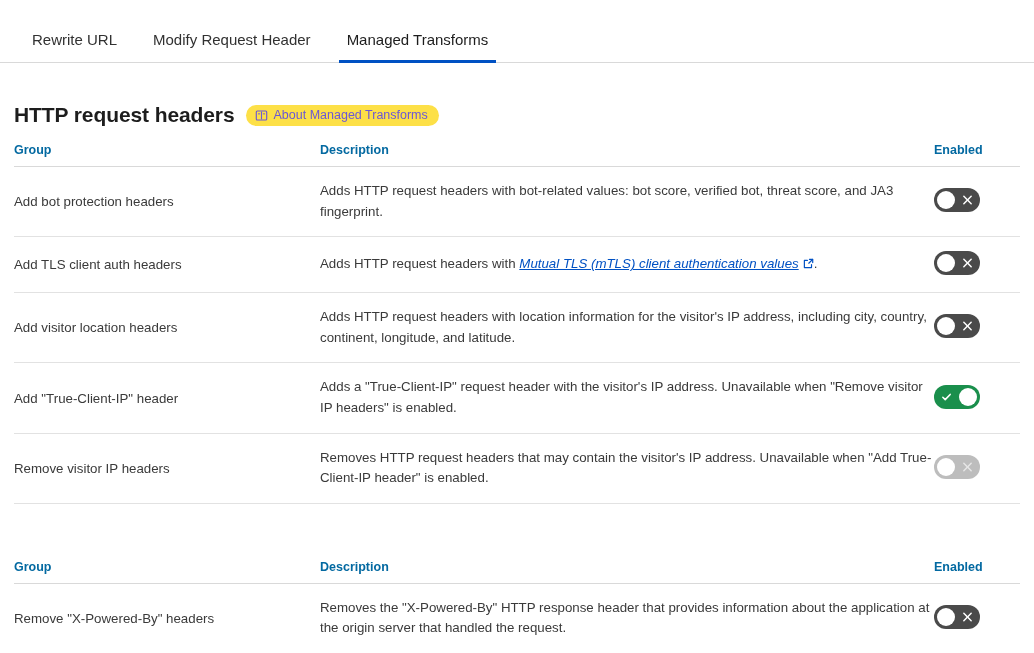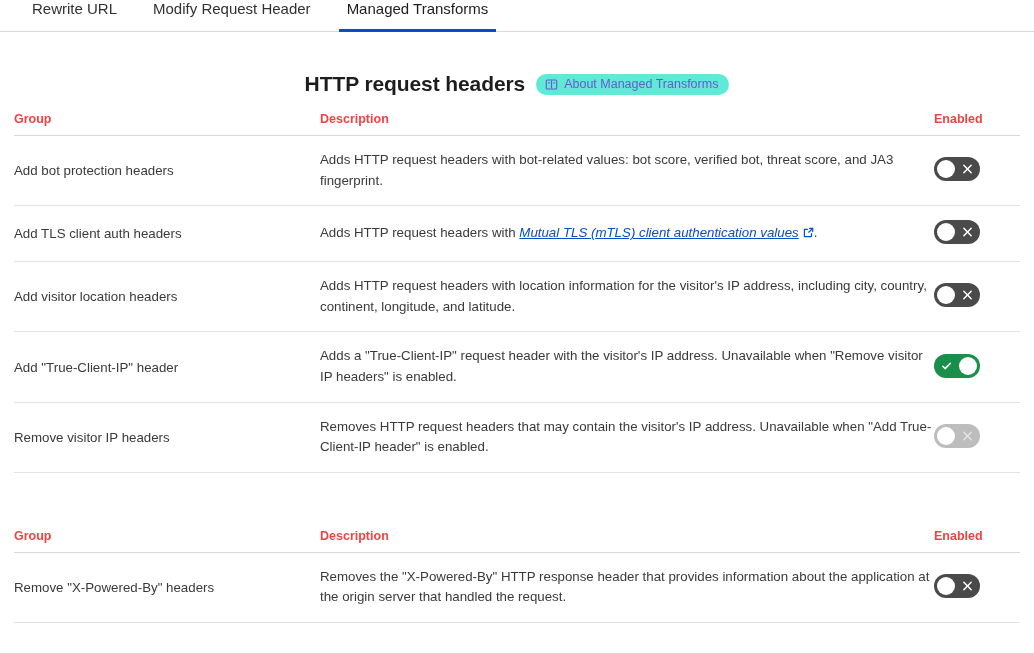--- a/index.html
+++ b/index.html
@@ -12,21 +12,21 @@
     height: 653px;
     font-family: "Liberation Sans", sans-serif;
     color: #313131;
     -webkit-font-smoothing: antialiased;
     overflow: hidden;
   }
 
   
   .tabbar {
     position: relative;
-    height: 32px;
+    height: 63px;
     border-bottom: 1px solid #d9d9d9;
     display: flex;
     align-items: flex-end;
     padding: 0 0 0 14px;
     box-sizing: border-box;
   }
   .tab {
     font-size: 15px;
     color: #313131;
     line-height: 1;
@@ -52,34 +52,33 @@
   }
 
   
   .section {
     padding: 0 14px;
   }
   .section-head {
     display: flex;
     align-items: center;
     gap: 11px;
-    justify-content: center;
   }
   .section-title {
     font-size: 21px;
     font-weight: bold;
     color: #1d1d1d;
     margin: 0;
     letter-spacing: -0.1px;
   }
   .about-badge {
     display: inline-flex;
     align-items: center;
     gap: 6px;
-    background: #5eead4;
+    background: #fde047;
     color: #6b57d6;
     border-radius: 12px;
     padding: 4px 11px 4px 9px;
     font-size: 12.5px;
     cursor: pointer;
     line-height: 1;
     white-space: nowrap;
   }
   .about-badge .book-ic {
     display: inline-block;
@@ -91,21 +90,21 @@
   
   table.mt {
     width: 100%;
     border-collapse: collapse;
     table-layout: fixed;
   }
   table.mt th {
     text-align: left;
     font-size: 12.5px;
     font-weight: bold;
-    color: #ef4444;
+    color: #0369a1;
     padding: 0 0 9px 0;
     border-bottom: 1px solid #d9d9d9;
     vertical-align: bottom;
   }
   table.mt td {
     border-bottom: 1px solid #e2e2e2;
     vertical-align: middle;
     padding: 14px 0 14px 0;
     font-size: 13.3px;
     color: #3a3a3a;

